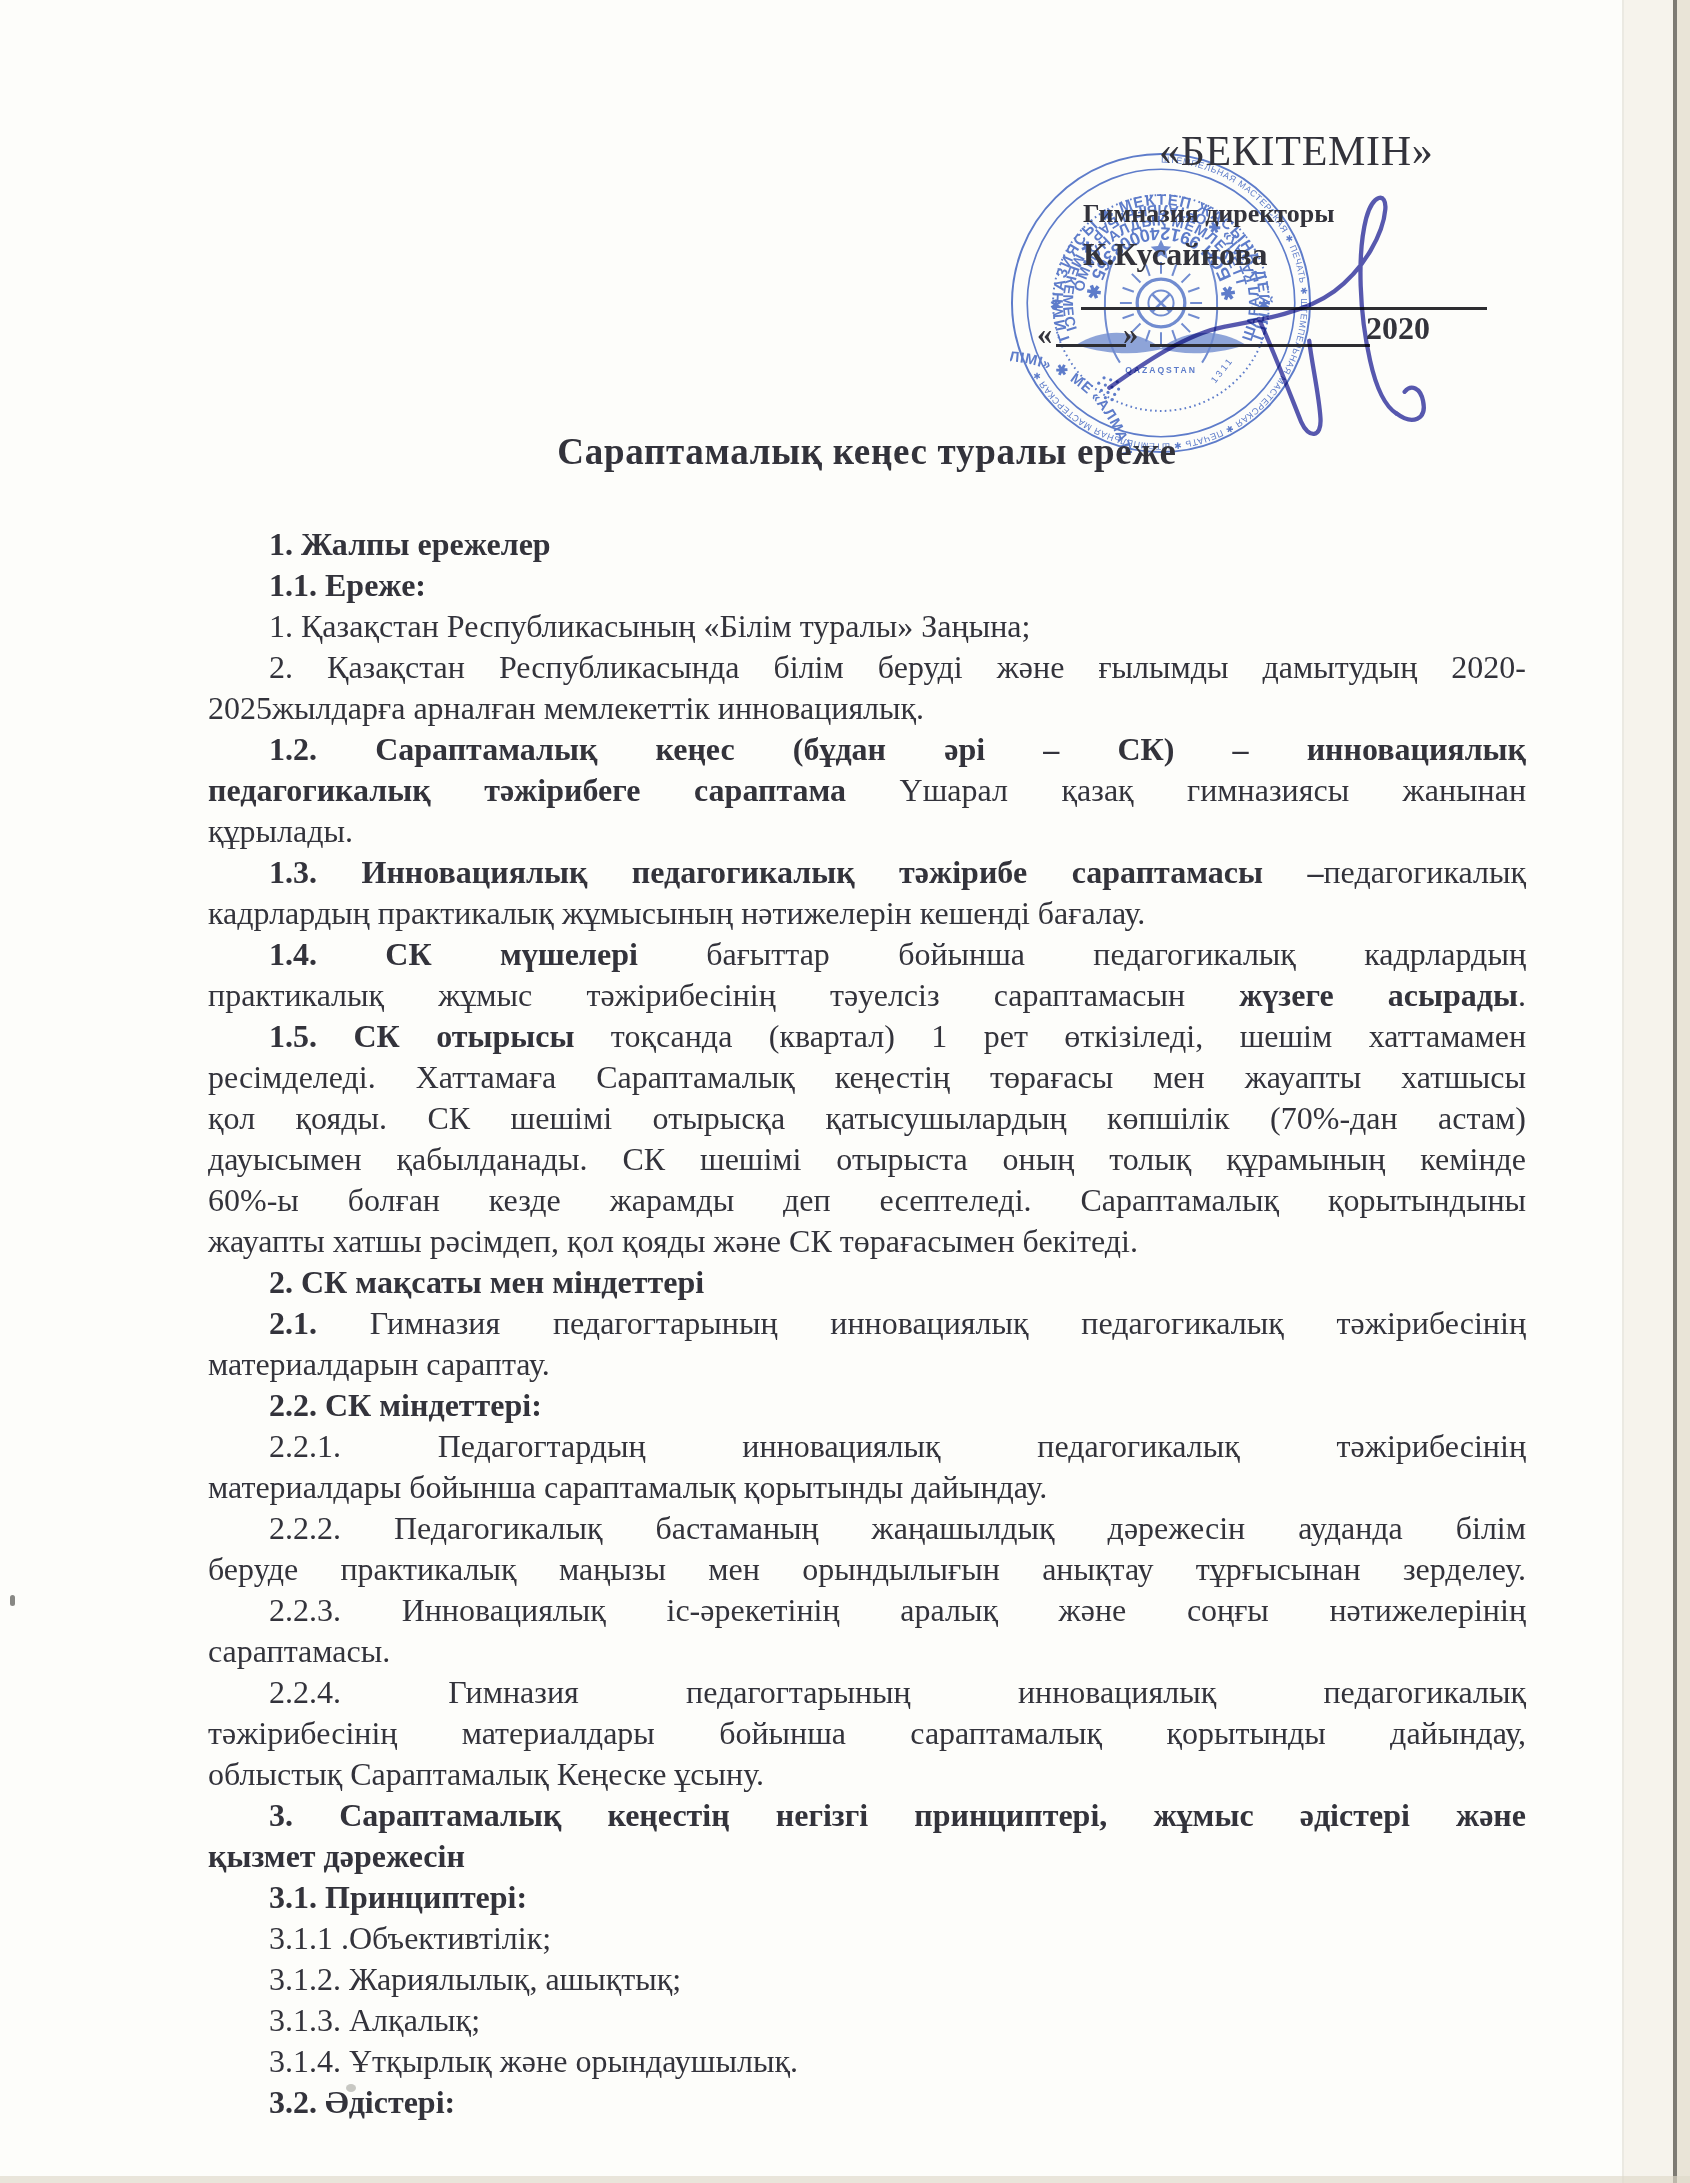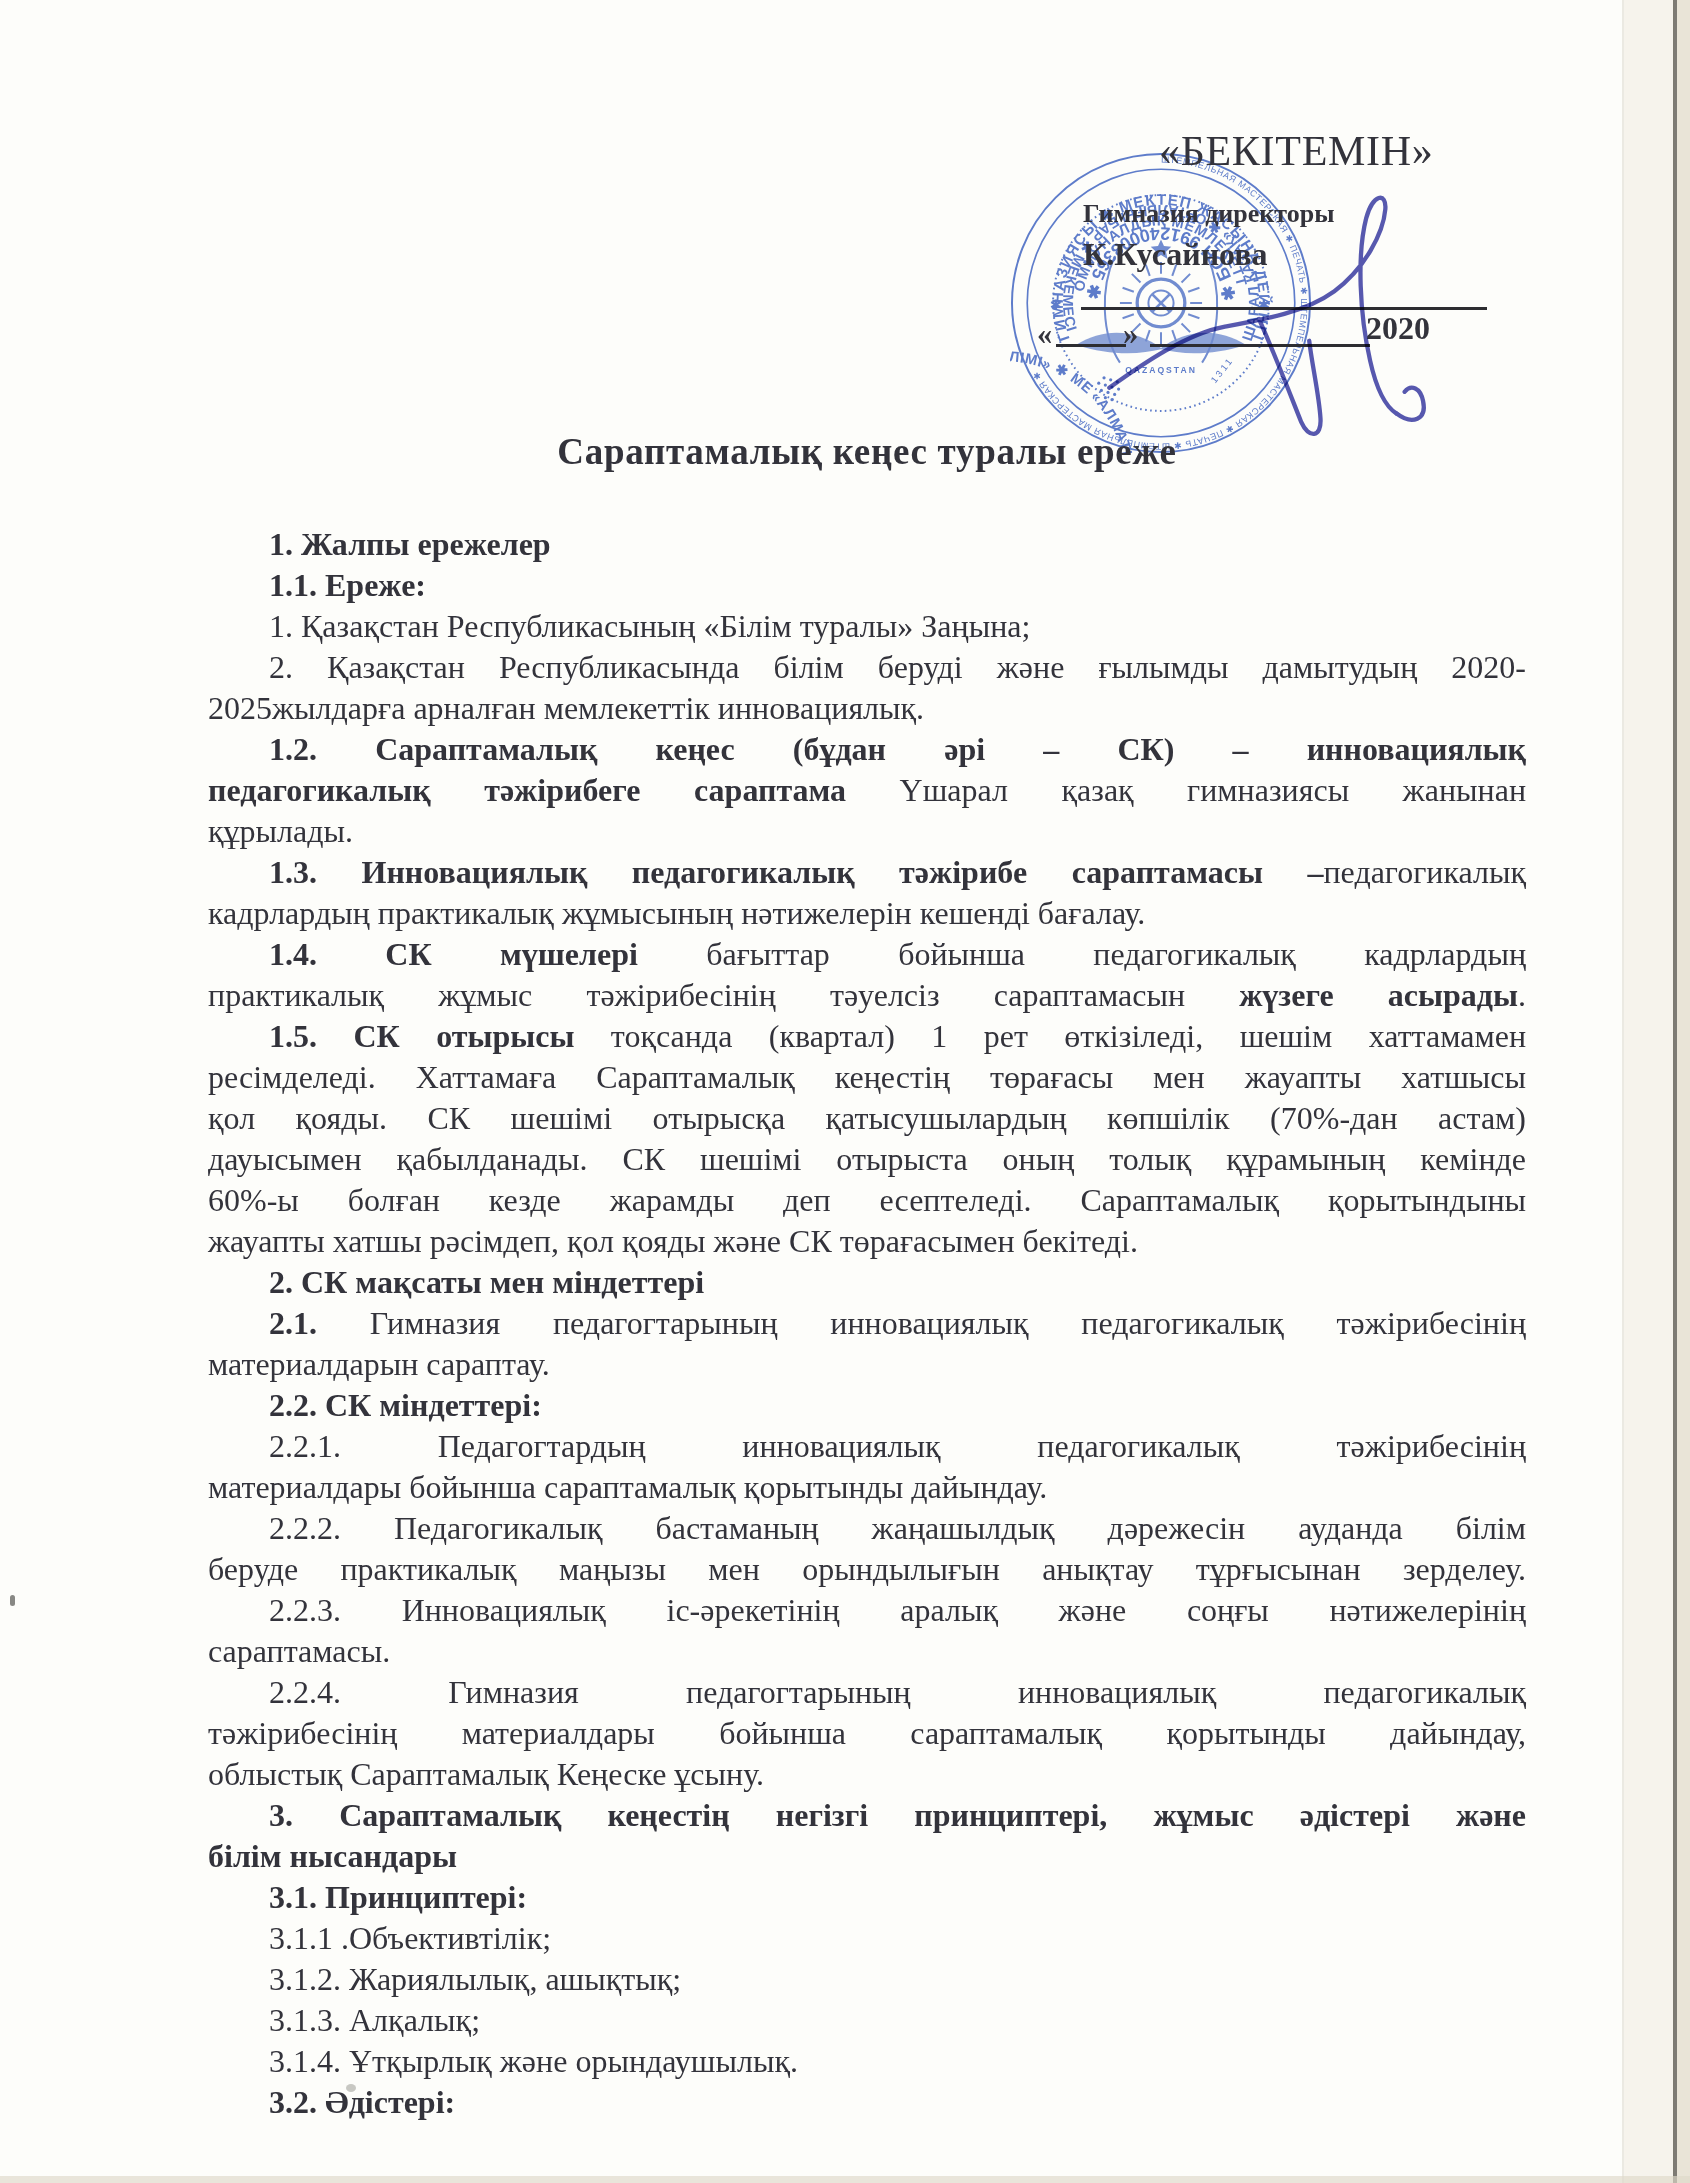--- a/index.html
+++ b/index.html
@@ -191,21 +191,21 @@
       <div class="line indent fill"><span>2.2.1. Педагогтардың инновациялық педагогикалық тәжірибесінің</span></div>
       <div class="line"><span>материалдары бойынша сараптамалық қорытынды дайындау.</span></div>
       <div class="line indent fill"><span>2.2.2. Педагогикалық бастаманың жаңашылдық дәрежесін ауданда білім</span></div>
       <div class="line fill"><span>беруде практикалық маңызы мен орындылығын анықтау тұрғысынан зерделеу.</span></div>
       <div class="line indent fill"><span>2.2.3. Инновациялық іс-әрекетінің аралық және соңғы нәтижелерінің</span></div>
       <div class="line"><span>сараптамасы.</span></div>
       <div class="line indent fill"><span>2.2.4. Гимназия педагогтарының инновациялық педагогикалық</span></div>
       <div class="line fill"><span>тәжірибесінің материалдары бойынша сараптамалық қорытынды дайындау,</span></div>
       <div class="line"><span>облыстық Сараптамалық Кеңеске ұсыну.</span></div>
       <div class="line indent fill"><span class="b">3. Сараптамалық кеңестің негізгі принциптері, жұмыс әдістері және</span></div>
-      <div class="line"><span class="b">білім нысандары</span></div>
+      <div class="line"><span class="b">қызмет дәрежесін</span></div>
       <div class="line indent"><span class="b">3.1. Принциптері:</span></div>
       <div class="line indent"><span>3.1.1 .Объективтілік;</span></div>
       <div class="line indent"><span>3.1.2. Жариялылық, ашықтық;</span></div>
       <div class="line indent"><span>3.1.3. Алқалық;</span></div>
       <div class="line indent"><span>3.1.4. Ұтқырлық және орындаушылық.</span></div>
       <div class="line indent"><span class="b">3.2. Әдістері:</span></div>
     </div>
 
   <div class="edge-strip-a"></div>
   <div class="edge-strip-b"></div>

